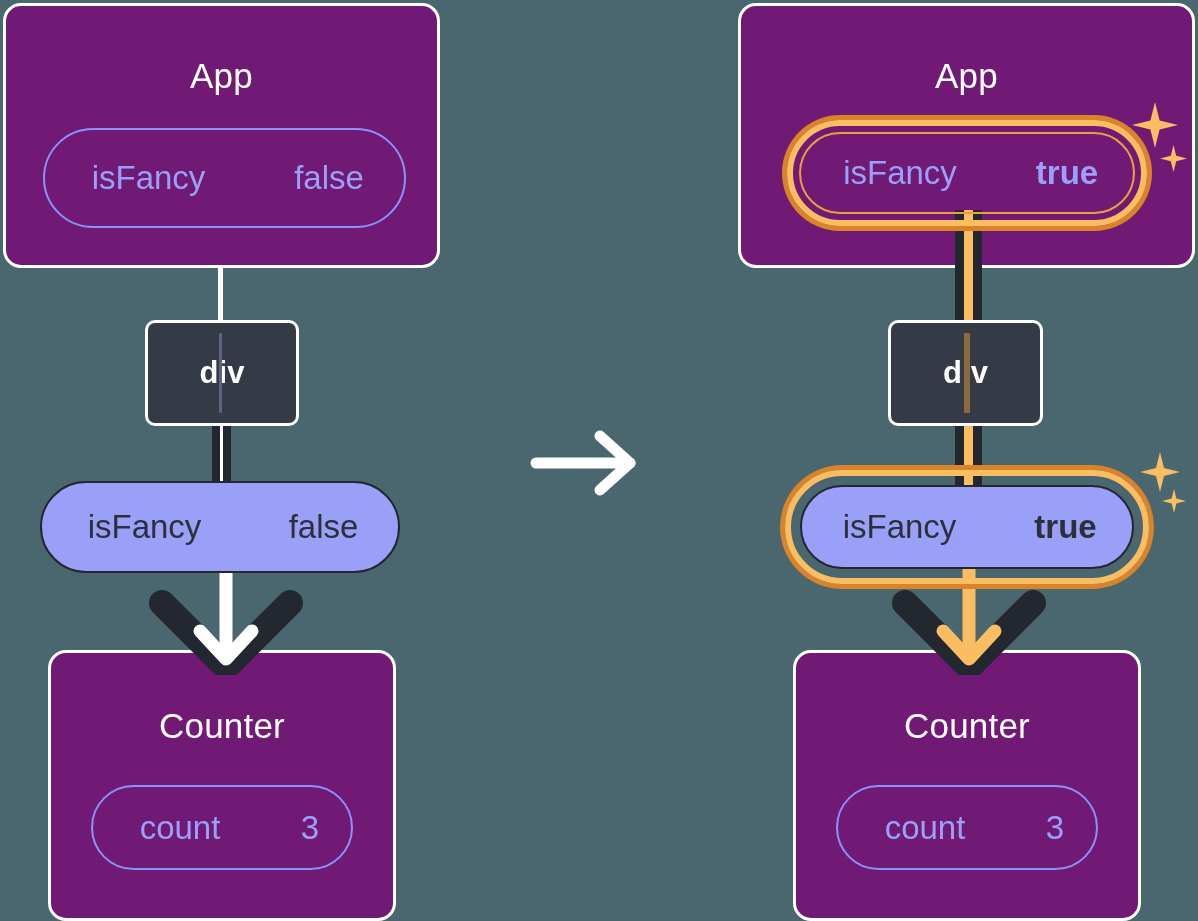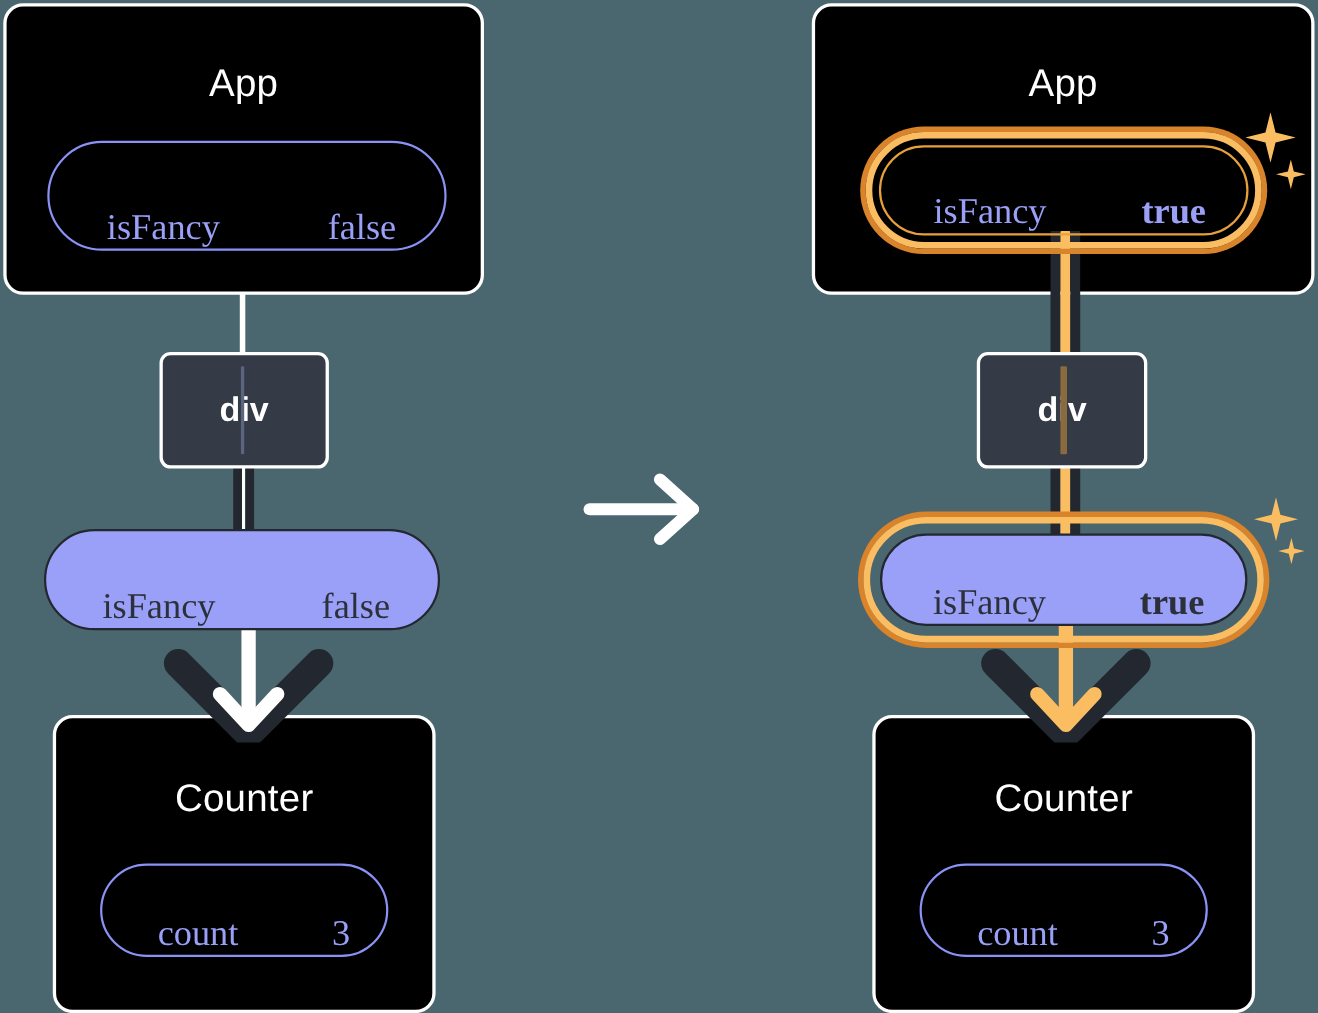--- a/index.html
+++ b/index.html
@@ -15,21 +15,21 @@
     width: 1198px;
     height: 921px;
     background: #4a666f;
   }
 
   
   .panel { position: absolute; }
 
   .card {
     position: absolute;
-    background: #000000;
+    background: #701a75;
     border: 3px solid #ffffff;
     border-radius: 18px;
   }
   .card-title {
     position: absolute;
     left: 0; right: 0;
     text-align: center;
     color: #ffffff;
     font-size: 35px;
     letter-spacing: .2px;
@@ -59,25 +59,24 @@
     color: #ffffff;
     font-size: 31px;
     font-weight: 700;
     z-index: 6;
   }
 
   
   .pill {
     position: absolute;
     display: flex;
-    align-items: flex-end;
+    align-items: center;
     border-radius: 999px;
     overflow: hidden;
     z-index: 8;
-    font-family: Liberation Serif, serif;
   }
   .pill-outline {
     background: transparent;
     border: 2px solid #8b92f6;
   }
   .pill-outline .pill-cell { color: #9aa0f8; }
   .pill-outline .pill-sep  { background: #8b92f6; }
 
   .pill-solid {
     background: #9aa0f7;

